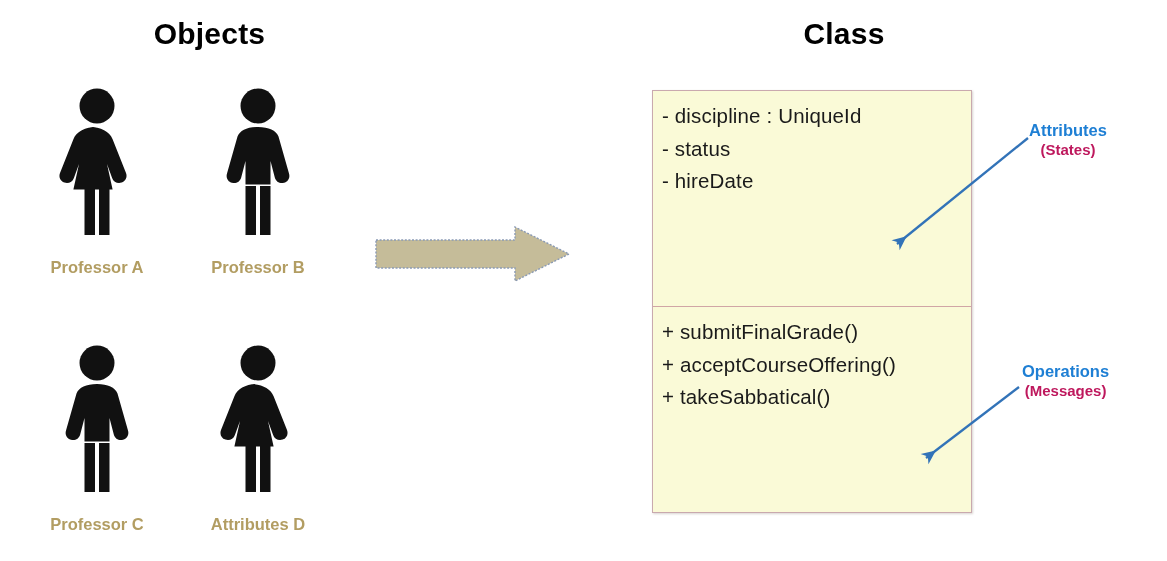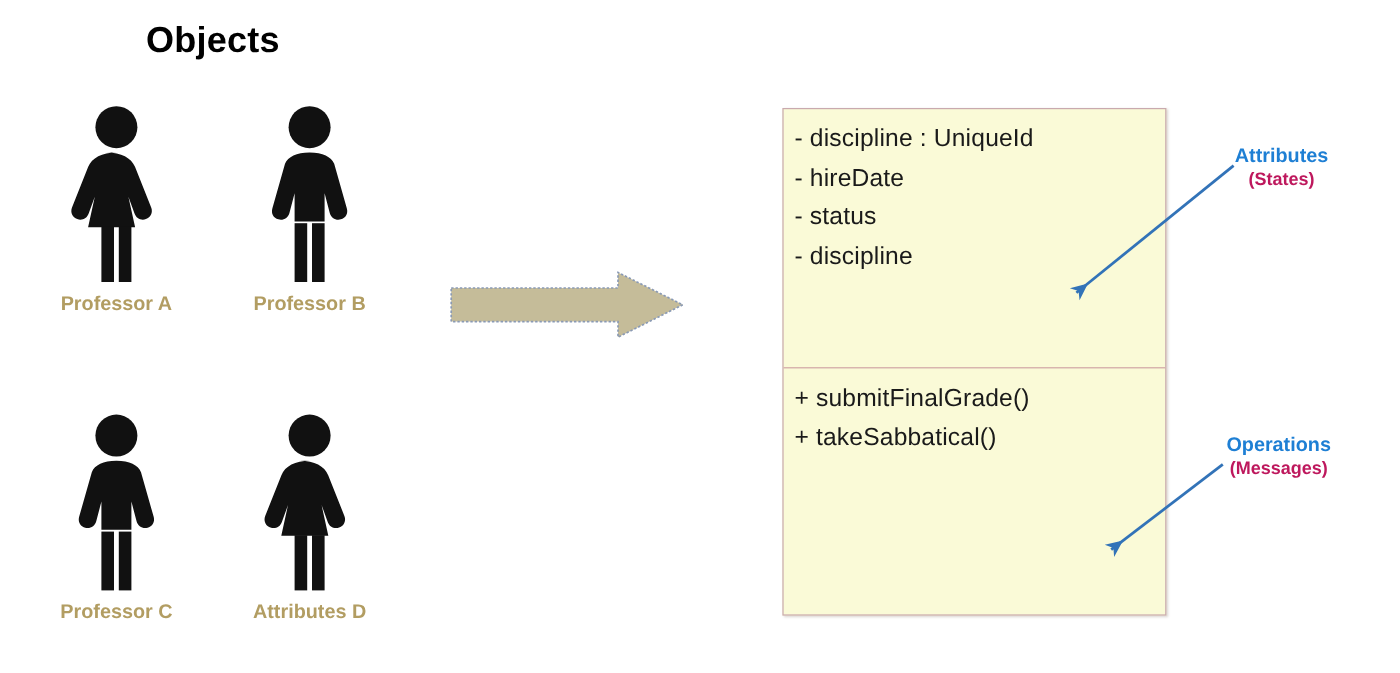--- a/index.html
+++ b/index.html
@@ -21,39 +21,40 @@
 
   
   .heading {
     position: absolute;
     font-family: "Liberation Sans", sans-serif;
     font-weight: bold;
     font-size: 30px;
     color: #000000;
     letter-spacing: 0.2px;
     white-space: nowrap;
+    margin-left: 32px;
   }
   #heading-objects { left: 0px;   top: 17px; width: 355px; text-align: center; }
   #heading-class   { left: 652px; top: 17px; width: 320px; text-align: center; }
 
   
   .person-cell {
     position: absolute;
     width: 150px;
     text-align: center;
   }
   .person-figure {
     display: block;
     margin: 0 auto;
     width: 92px;
     height: 152px;
   }
   .person-label {
     display: block;
-    margin-top: 6px;
+    margin-top: 20px;
     font-family: "Liberation Sans", sans-serif;
     font-weight: bold;
     font-size: 16.5px;
     color: #b29d62;
     white-space: nowrap;
   }
 
   #person-a { left: 22px;  top: 86px; }
   #person-b { left: 183px; top: 86px; }
   #person-c { left: 22px;  top: 343px; }
@@ -143,20 +144,21 @@
   #pointer-attributes { left: 885px; top: 132px; width: 150px; height: 120px; }
   #pointer-operations { left: 915px; top: 382px; width: 110px; height: 84px; }
 </style>
 </head>
 <body>
 
 <div id="canvas">
 
   <div class="heading" id="heading-objects">Objects</div>
 
+  <div class="heading" id="heading-class">Class</div>
 
   <div class="person-cell" id="person-a">
     <svg class="person-figure" viewBox="0 0 92 152" aria-hidden="true">
       <circle cx="46" cy="20" r="17.5" fill="#111111"></circle>
       <path fill="#111111" d="M46 41
         c -12 0 -20.5 4.5 -23.5 12
         l -13.5 34
         c -1.6 4.2 0.4 8.2 4.4 9.6
         c 4 1.4 8.1 -0.6 9.5 -4.7
         l 5.1 -14
@@ -245,27 +247,27 @@
 
   <svg id="transform-arrow" viewBox="0 0 195 56" aria-hidden="true">
     <polygon points="1,14 140,14 140,1 194,28 140,55 140,42 1,42" fill="#c5bc99" stroke="#8a9ab5" stroke-width="1.4" stroke-dasharray="2 1.6"></polygon>
   </svg>
 
   <div id="class-box">
 
 
     <div id="class-attributes-compartment">
       <div class="member-row">- discipline : UniqueId</div>
+      <div class="member-row">- status</div>
       <div class="member-row">- hireDate</div>
-      <div class="member-row">- status</div>
-      <div class="member-row">- discipline</div>
     </div>
 
     <div id="class-operations-compartment">
       <div class="member-row">+ submitFinalGrade()</div>
+      <div class="member-row">+ acceptCourseOffering()</div>
       <div class="member-row">+ takeSabbatical()</div>
     </div>
 
   </div>
 
   <svg id="pointer-attributes" class="pointer-svg" viewBox="0 0 150 120" aria-hidden="true">
     <defs>
       <marker id="arrowhead-attr" markerWidth="7" markerHeight="7" refX="5.6" refY="3.1" orient="auto" markerUnits="strokeWidth">
         <path d="M6.4,0.3 L0.2,3.1 L6.4,5.9 L4.6,3.1 Z" fill="#3273b8"></path>
       </marker>

